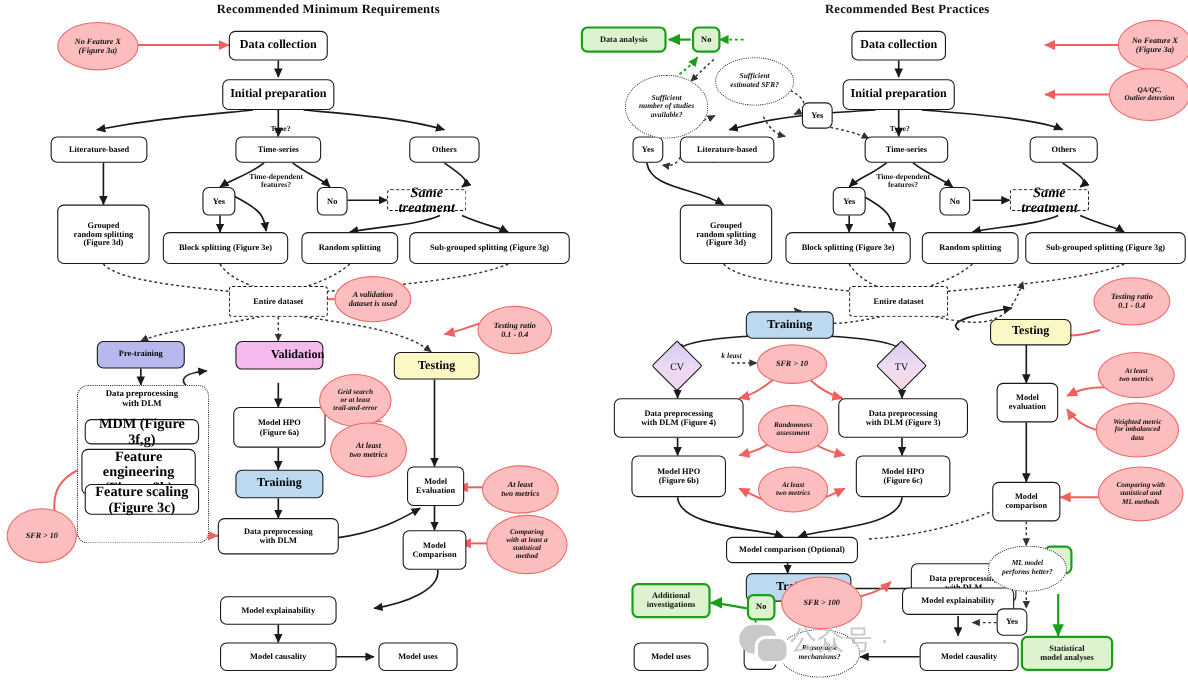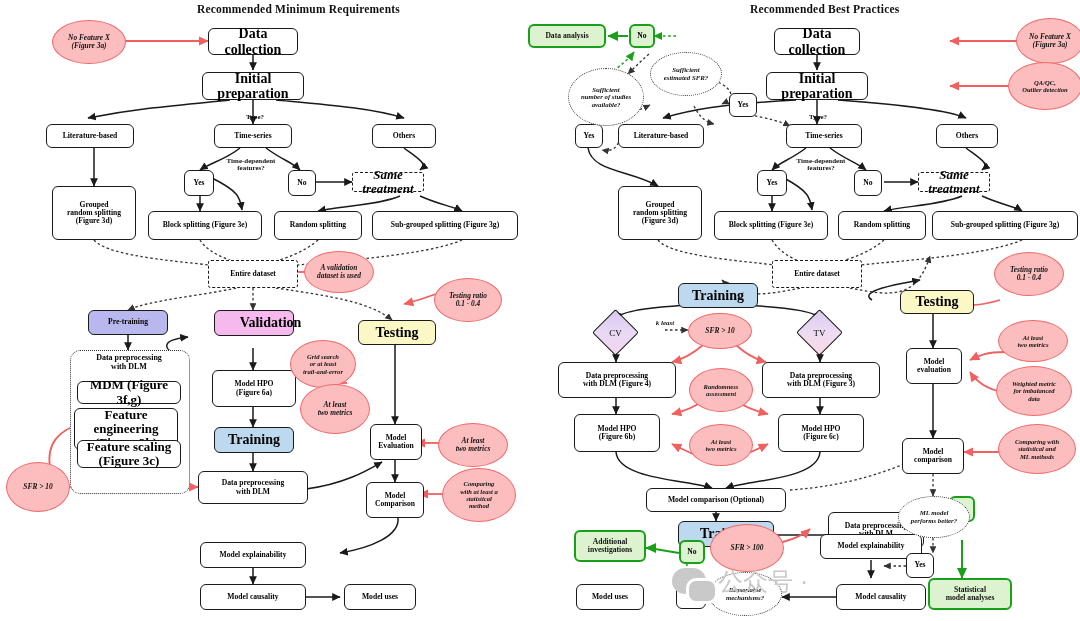--- a/index.html
+++ b/index.html
@@ -10,21 +10,21 @@
 
   .panel-title{position:absolute;font-weight:bold;font-size:11.5px;
       color:#111;letter-spacing:.2px;white-space:nowrap;}
 
   
   .node{position:absolute;box-sizing:border-box;display:flex;
         align-items:center;justify-content:center;text-align:center;
         font-weight:bold;color:#000;line-height:1.08;
         border:1.4px solid #1a1a1a;border-radius:6px;background:#fff;
         padding:1px 3px;}
-  .node.sm{font-size:14px;}
+  .node.sm{font-size:11px;}
   .node.xs{font-size:7.6px;}
   .node.tiny{font-size:13px;}
 
   .dashed{border-style:dashed;border-width:1.2px;border-radius:3px;
           font-style:italic;font-weight:bold;}
   .dashed.nonital{font-style:normal;}
 
   
   .fill-blue{background:#bcd9f0;}
   .fill-pink{background:#f6b9ee;}
@@ -343,21 +343,21 @@
   <div class="node xs" style="left:574px;top:414px;width:86px;height:38px;white-space:pre-line;">Model HPO
 (Figure 6b)</div>
   <div class="node xs" style="left:778px;top:414px;width:86px;height:38px;white-space:pre-line;">Model HPO
 (Figure 6c)</div>
 
   <div class="node xs" style="left:906px;top:348px;width:56px;height:36px;white-space:pre-line;">Model
 evaluation</div>
   <div class="node xs" style="left:902px;top:438px;width:62px;height:36px;white-space:pre-line;">Model
 comparison</div>
 
-  <div class="node xs" style="left:646px;top:488px;width:140px;height:24px;">Model comparison (Optional)</div>
+  <div class="node xs" style="left:660px;top:488px;width:120px;height:24px;">Model comparison (Optional)</div>
   <div class="node sm fill-blue" style="left:678px;top:521px;width:96px;height:26px;">Training</div>
   <div class="node xs" style="left:828px;top:512px;width:96px;height:36px;white-space:pre-line;">Data preprocessing
 with DLM</div>
 
   <div class="node xs fill-greenbox" style="left:574px;top:530px;width:72px;height:32px;white-space:pre-line;">Additional
 investigations</div>
   <div class="node xs fill-green-sm" style="left:679px;top:540px;width:26px;height:24px;">No</div>
 
   <div class="node xs" style="left:820px;top:534px;width:102px;height:25px;">Model explainability</div>
   <div class="node xs" style="left:906px;top:553px;width:28px;height:25px;">Yes</div>

